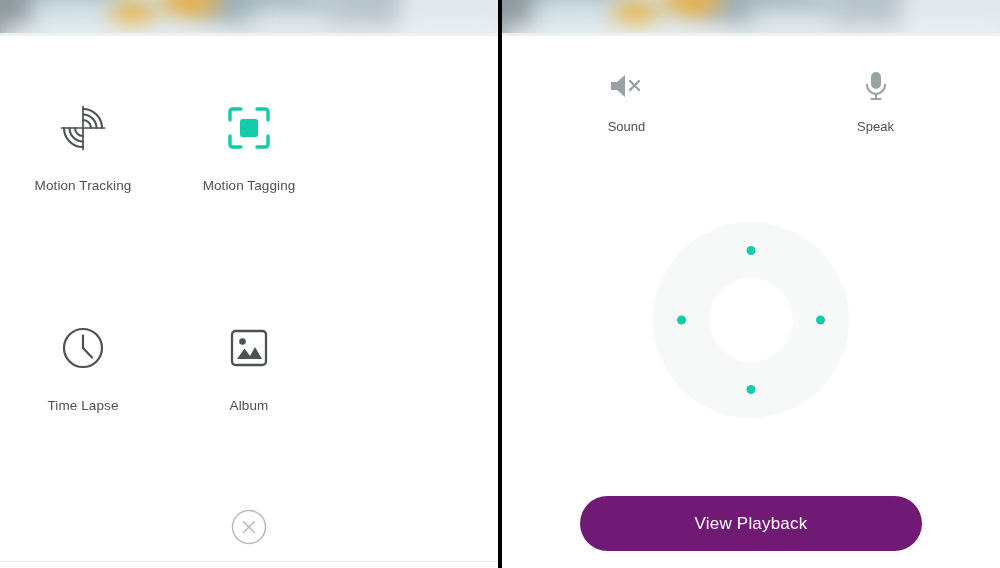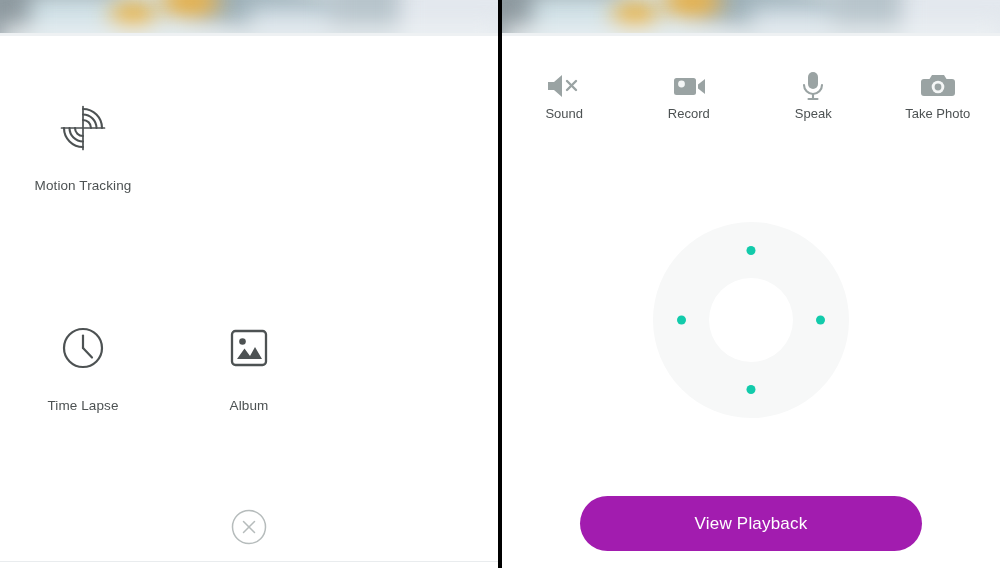--- a/index.html
+++ b/index.html
@@ -125,20 +125,21 @@
     flex-direction: column;
     align-items: center;
   }
   .tool-icon {
     height: 40px;
     display: flex;
     align-items: center;
     justify-content: center;
   }
   .tool-label {
+    margin-top: 13px;
     font-size: 13px;
     color: #4d5253;
     white-space: nowrap;
   }
 
   .dpad {
     position: absolute;
     top: 222px;
     left: 50%;
     transform: translateX(-50%);
@@ -219,20 +220,34 @@
               <path d="M25 33 A8 8 0 0 1 17 25"></path>
               <path d="M25 3.5 L25 46.5" stroke-width="1.7"></path>
               <path d="M3.5 25 L46.5 25" stroke-width="1.7"></path>
             </g>
           </svg>
         </div>
         <div class="tile-label">Motion Tracking</div>
       </div>
 
 
+      <div class="tile">
+        <div class="tile-icon">
+          <svg width="46" height="46" viewBox="0 0 46 46">
+            <g fill="none" stroke="#12cbab" stroke-width="3.4" stroke-linecap="round" stroke-linejoin="round">
+              <path d="M4 15 L4 6.5 A2.5 2.5 0 0 1 6.5 4 L15 4"></path>
+              <path d="M31 4 L39.5 4 A2.5 2.5 0 0 1 42 6.5 L42 15"></path>
+              <path d="M42 31 L42 39.5 A2.5 2.5 0 0 1 39.5 42 L31 42"></path>
+              <path d="M15 42 L6.5 42 A2.5 2.5 0 0 1 4 39.5 L4 31"></path>
+            </g>
+            <rect x="14" y="14" width="18" height="18" rx="2.5" fill="#12cbab"></rect>
+          </svg>
+        </div>
+        <div class="tile-label">Motion Tagging</div>
+      </div>
 
     </div>
 
     <div class="grid-row row2">
 
       <div class="tile">
         <div class="tile-icon">
           <svg width="48" height="48" viewBox="0 0 48 48">
             <circle cx="24" cy="24" r="19" fill="none" stroke="#4d5253" stroke-width="2.2"></circle>
             <g stroke="#4d5253" stroke-width="2.2" stroke-linecap="round" fill="none">
@@ -299,63 +314,43 @@
             <path d="M4 12 H10 L18 5 V27 L10 20 H4 Z" fill="#9aa3a3"></path>
             <g stroke="#9aa3a3" stroke-width="2.4" stroke-linecap="round">
               <line x1="23" y1="11" x2="32" y2="20"></line>
               <line x1="32" y1="11" x2="23" y2="20"></line>
             </g>
           </svg>
         </div>
         <div class="tool-label">Sound</div>
       </div>
 
-      <div class="tool">
-        <div class="tool-icon">
-          <svg width="40" height="32" viewBox="0 0 40 32">
-            <rect x="5" y="8" width="22" height="17" rx="2.5" fill="#9aa3a3"></rect>
-            <path d="M29 14.5 L36 9 V24 L29 18.5 Z" fill="#9aa3a3"></path>
-            <circle cx="12.5" cy="14" r="3.4" fill="#f4f6f6"></circle>
-          </svg>
-        </div>
-        <div class="tool-label">Record</div>
-      </div>
 
       <div class="tool">
         <div class="tool-icon">
           <svg width="40" height="34" viewBox="0 0 40 34">
             <rect x="15" y="3" width="10" height="17" rx="5" fill="#9aa3a3"></rect>
             <path d="M11 16 A9 9 0 0 0 29 16" fill="none" stroke="#9aa3a3" stroke-width="2.1" stroke-linecap="round"></path>
             <line x1="20" y1="25" x2="20" y2="29.5" stroke="#9aa3a3" stroke-width="2.1" stroke-linecap="round"></line>
             <line x1="15.5" y1="30" x2="24.5" y2="30" stroke="#9aa3a3" stroke-width="2.1" stroke-linecap="round"></line>
           </svg>
         </div>
         <div class="tool-label">Speak</div>
       </div>
 
-      <div class="tool">
-        <div class="tool-icon">
-          <svg width="40" height="32" viewBox="0 0 40 32">
-            <path d="M14 5 H26 L28.5 9 H34 A3 3 0 0 1 37 12 V23 A3 3 0 0 1 34 26 H6 A3 3 0 0 1 3 23 V12 A3 3 0 0 1 6 9 H11.5 Z" fill="#9aa3a3"></path>
-            <circle cx="20" cy="17" r="6.3" fill="#f4f6f6"></circle>
-            <circle cx="20" cy="17" r="3.4" fill="#9aa3a3"></circle>
-          </svg>
-        </div>
-        <div class="tool-label">Take Photo</div>
-      </div>
 
 
     </div>
 
     <div class="dpad">
       <div class="dpad-ring"></div>
       <div class="dpad-dot dot-up" style="background:#12cbab;"></div>
       <div class="dpad-dot dot-right" style="background:#12cbab;"></div>
       <div class="dpad-dot dot-down" style="background:#12cbab;"></div>
       <div class="dpad-dot dot-left" style="background:#12cbab;"></div>
       <div class="dpad-hole"></div>
     </div>
 
-    <button class="playback-btn" style="background:#a21caf;">View Playback</button>
+    <button class="playback-btn" style="background:#701a75;">View Playback</button>
 
   </div>
 
 </div>
 
 </body></html>

